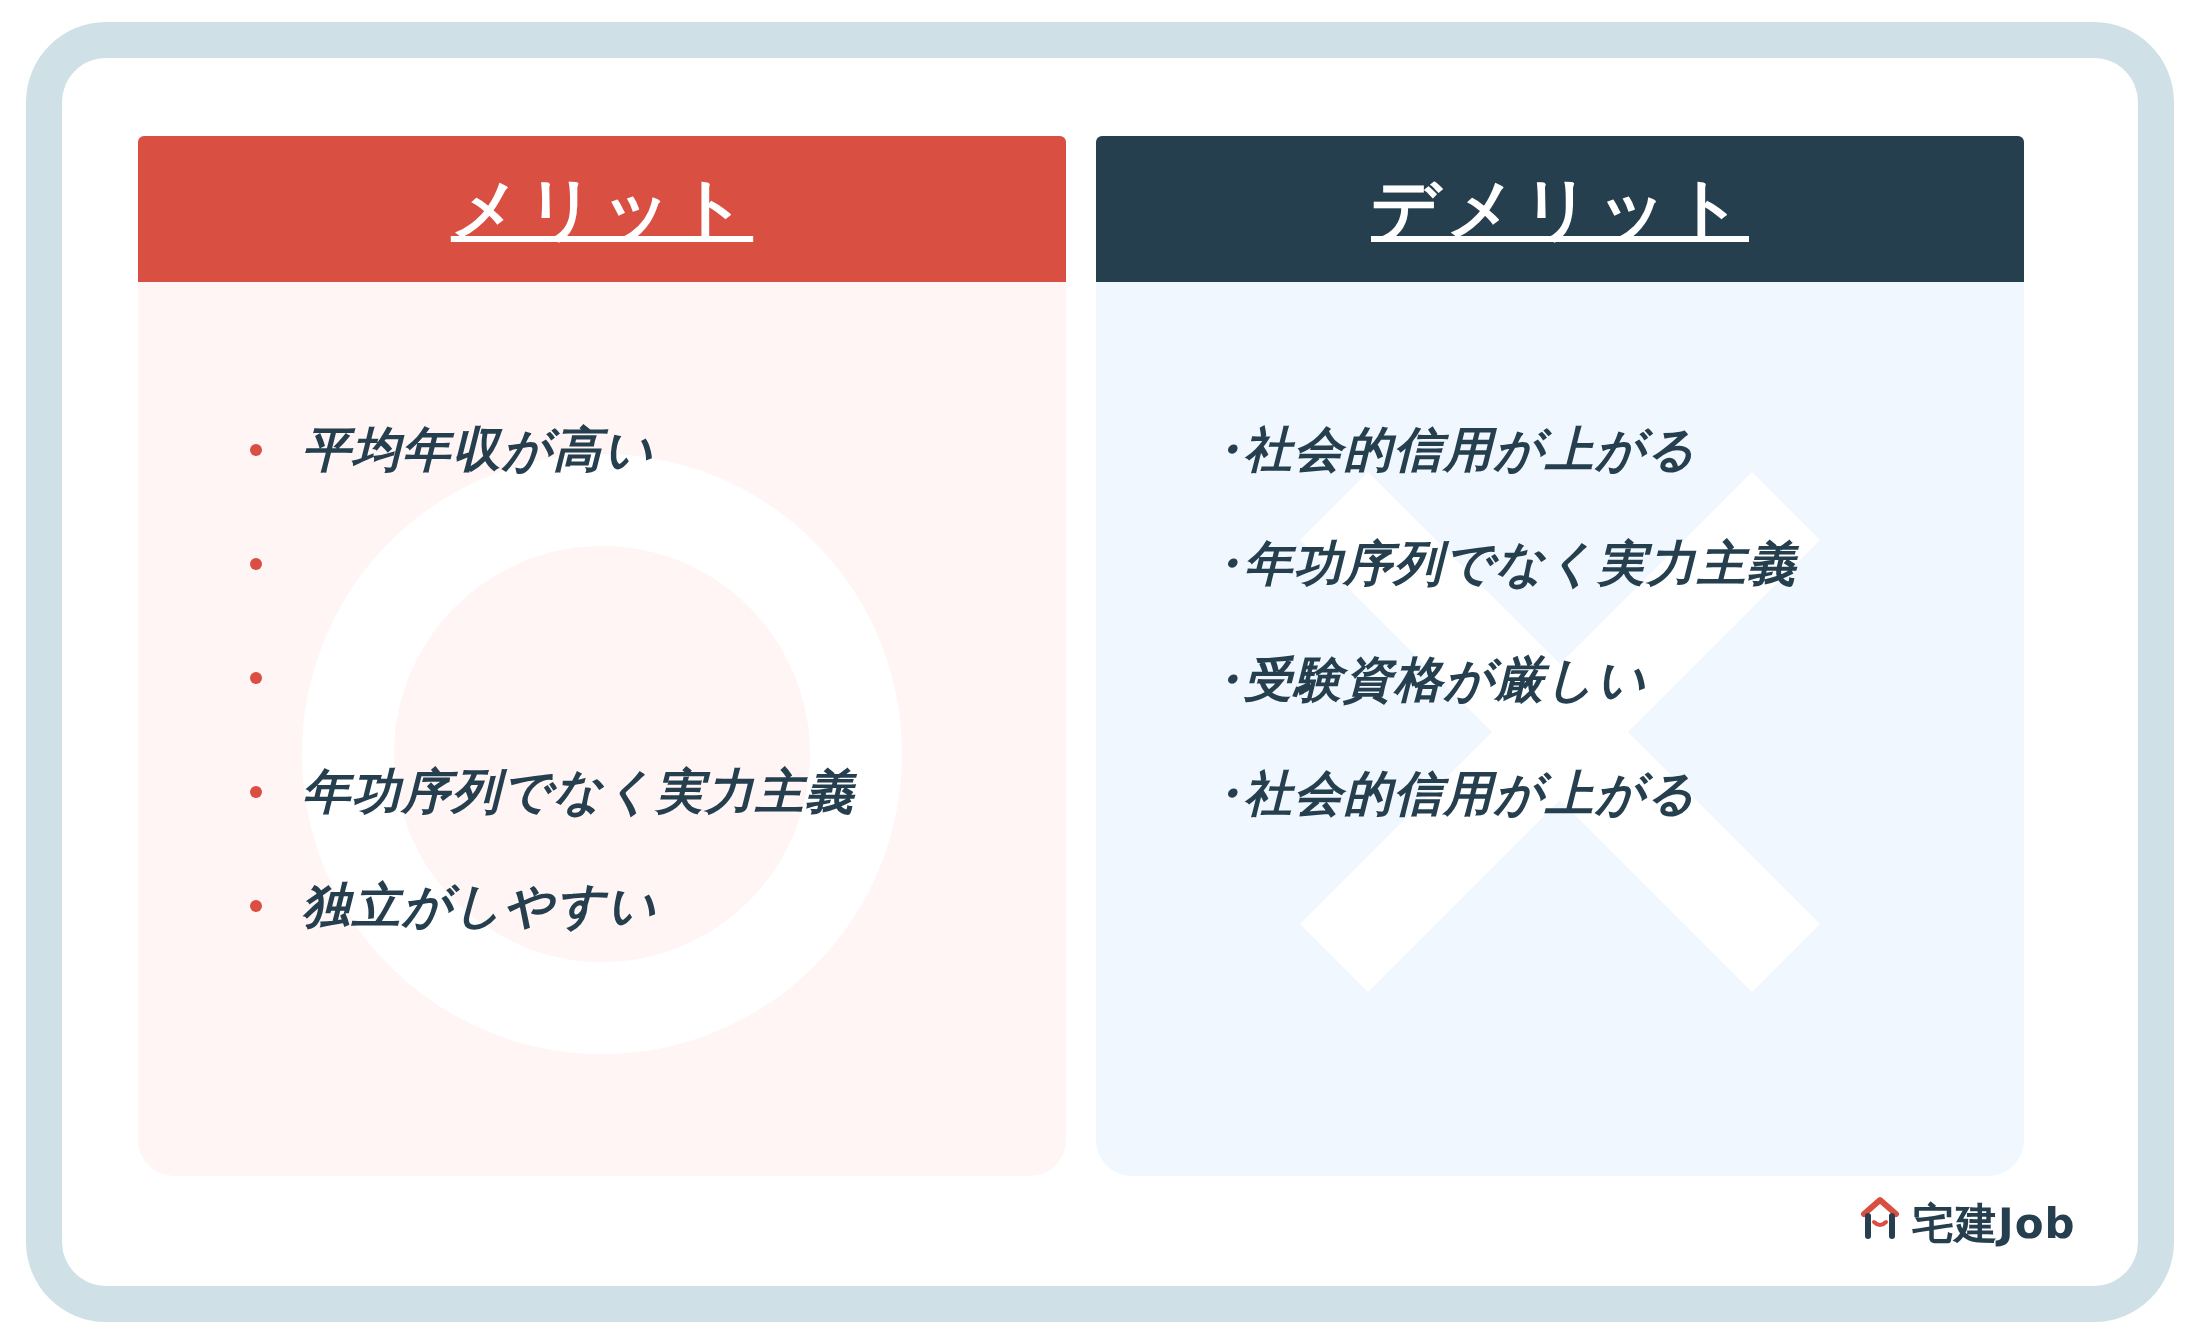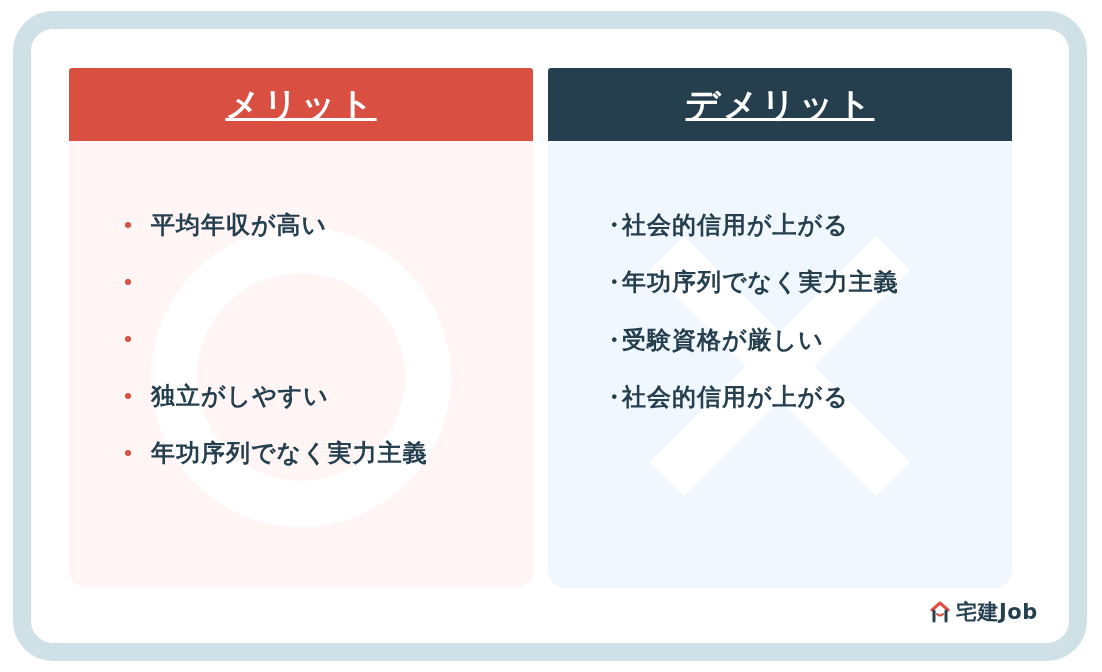--- a/index.html
+++ b/index.html
@@ -31,39 +31,39 @@
   .merit .panel-body { background: #fff5f5; }
   .demerit .panel-header { background: #253f4f; }
   .demerit .panel-body { background: #f0f7fe; }
 
   .watermark-circle {
     position: absolute; left: 82px; top: 86px; width: 300px; height: 300px;
     border-radius: 50%; border: 46px solid #ffffff; box-sizing: border-box;
   }
   .watermark-cross { position: absolute; left: 99px; top: 92px; width: 266px; height: 266px; }
 
-  ul.items { position: relative; list-style: none; margin: 0; padding: 0; z-index: 1; }
+  ul.items { position: relative; list-style: none; margin: 0; padding: 0; z-index: 1; font-style: italic; }
   .merit ul.items { padding-left: 56px; padding-top: 55px; }
   .demerit ul.items { padding-left: 54px; padding-top: 55px; }
   ul.items li {
     display: flex; align-items: center; height: 57px;
     color: #253f4f; font-size: 24px; font-weight: bold; letter-spacing: 1px;
   }
   .merit ul.items li { height: 57px; }
   .demerit ul.items li { height: 57.5px; }
   .bullet-dot {
     width: 6px; height: 6px; border-radius: 50%; background: #d95043;
     margin-right: 20px; margin-left: 0;
   }
   .bullet-mid {
     font-size: 24px; color: #253f4f; margin-right: 2px; width: 18px; text-align: center;
   }
 
   .logo {
-    position: absolute; left: 930px; top: 598px; display: flex; align-items: center;
+    position: absolute; left: 930px; top: 598px; display: flex; align-items: flex-start;
   }
   .logo-text {
     font-size: 21px; font-weight: bold; color: #253f4f; margin-left: 6px; letter-spacing: 0.5px;
   }
 </style>
 </head>
 <body>
 
 <div class="frame"></div>
 <div class="inner"></div>
@@ -80,25 +80,25 @@
           <span>平均年収が高い</span>
         </li>
       <li>
           <span class="bullet-dot"></span>
         </li>
       <li>
           <span class="bullet-dot"></span>
         </li>
       <li>
           <span class="bullet-dot"></span>
-          <span>独立がしやすい</span>
+          <span>年功序列でなく実力主義</span>
         </li>
       <li>
           <span class="bullet-dot"></span>
-          <span>年功序列でなく実力主義</span>
+          <span>独立がしやすい</span>
         </li>
     </ul>
   </div>
 </section>
 
 <section class="panel demerit">
   <div class="panel-header">
     <span>デメリット</span>
   </div>
   <div class="panel-body">

